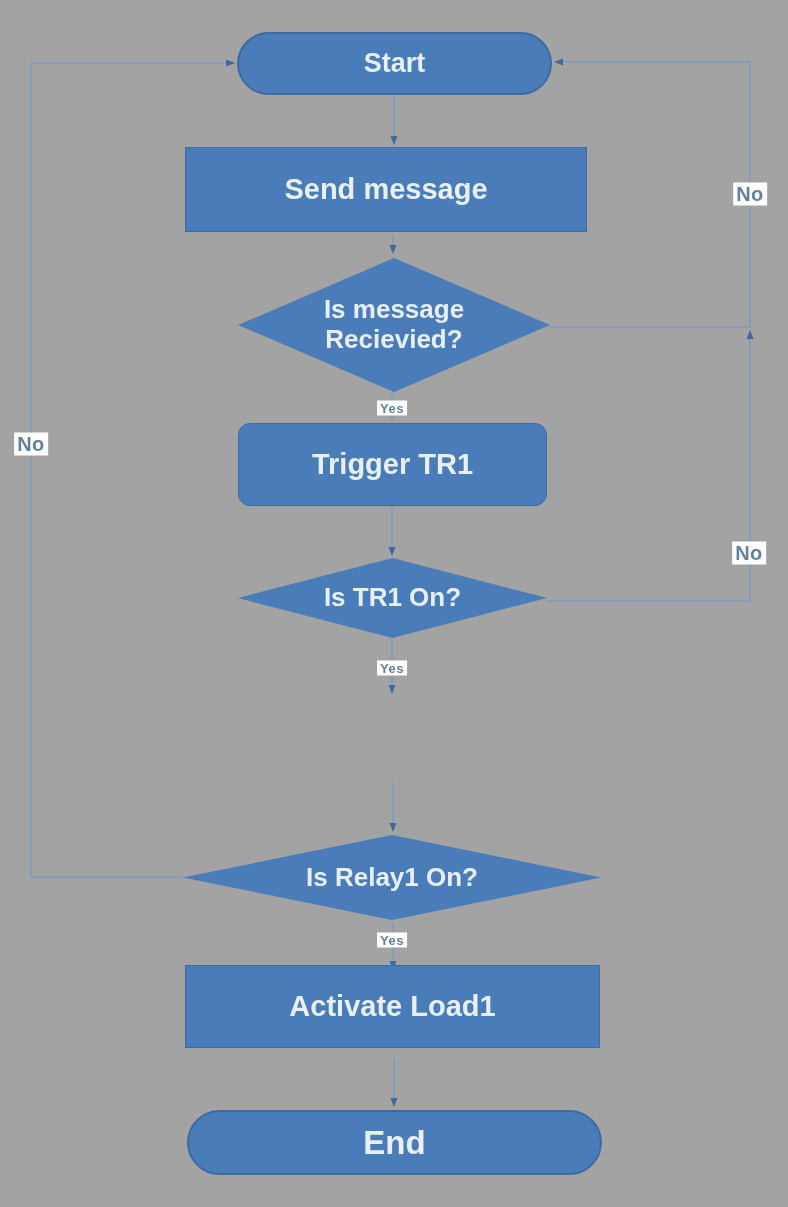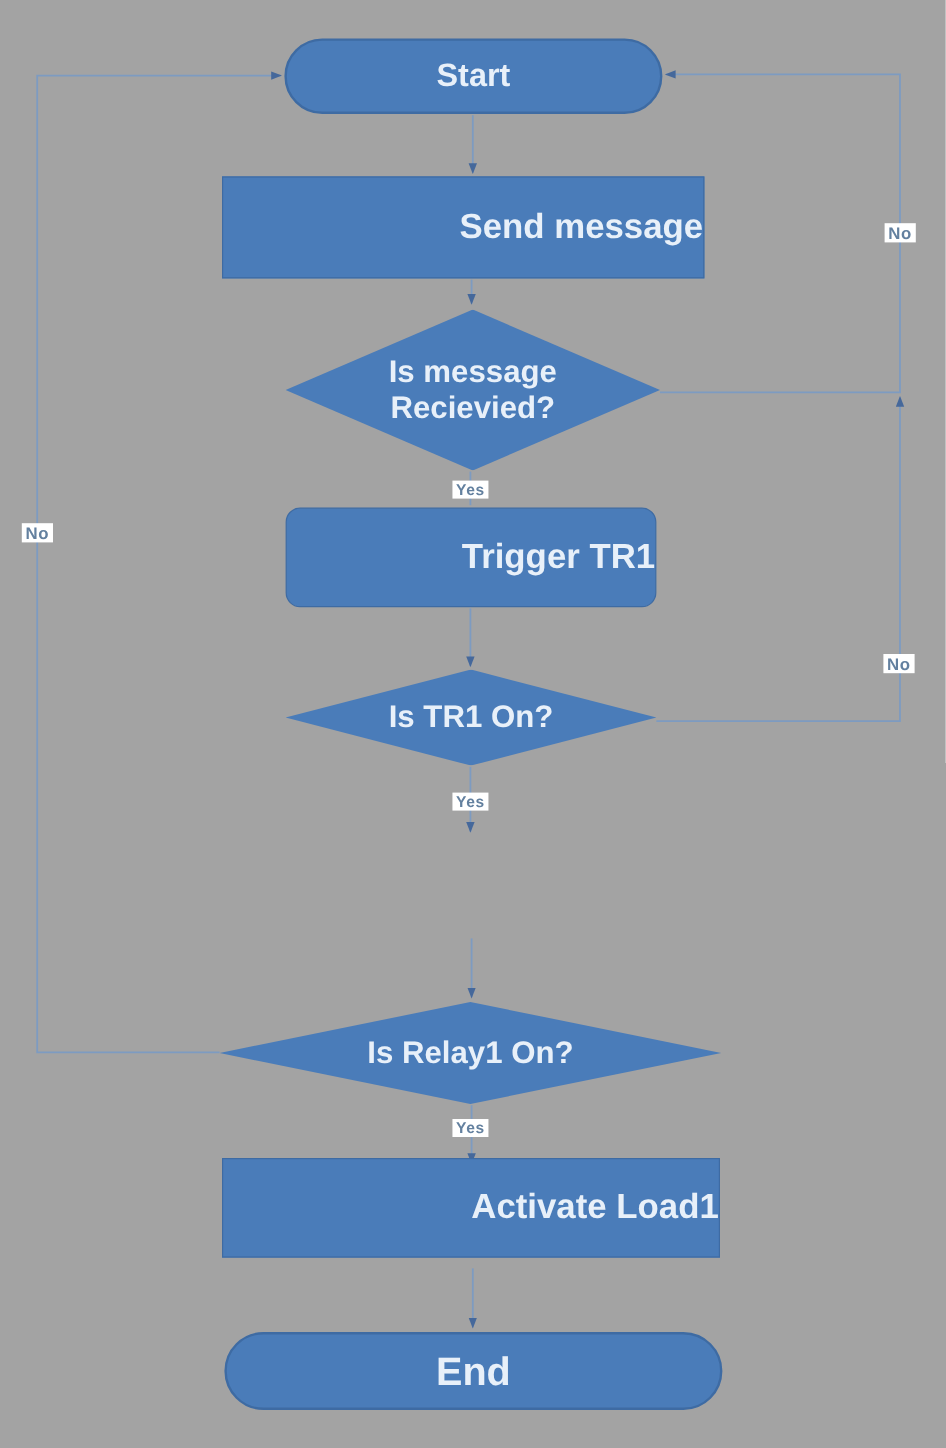--- a/index.html
+++ b/index.html
@@ -27,33 +27,32 @@
     font-weight:bold;
     box-sizing:border-box;
     background:var(--c-fill);
   }
   .terminator{
     border:2px solid var(--c-border);
     border-radius:40px;
   }
   .process{
     border:1.5px solid var(--c-border);
-    justify-content:flex-end;
   }
   .decision{
     clip-path:polygon(50% 0%,100% 50%,50% 100%,0% 50%);
     line-height:1.15;
     text-align:center;
   }
   .edge-label{
     position:absolute;
     transform:translate(-50%,-50%);
     background:#ffffff;
     color:var(--c-label);
-    font-size:14px;
+    font-size:20px;
     font-weight:bold;
     padding:0 3px;
     letter-spacing:0.5px;
   }
   svg.connectors{position:absolute;left:0;top:0;}
   
   #n-start   {left:237px;top:32px; width:315px;height:63px; font-size:27px;}
   #n-send    {left:185px;top:147px;width:402px;height:85px; font-size:29px;}
   #n-msgq    {left:238px;top:258px;width:312px;height:134px;font-size:26px;}
   #n-trigger {left:238px;top:423px;width:309px;height:83px; font-size:29px;border-radius:12px;}

